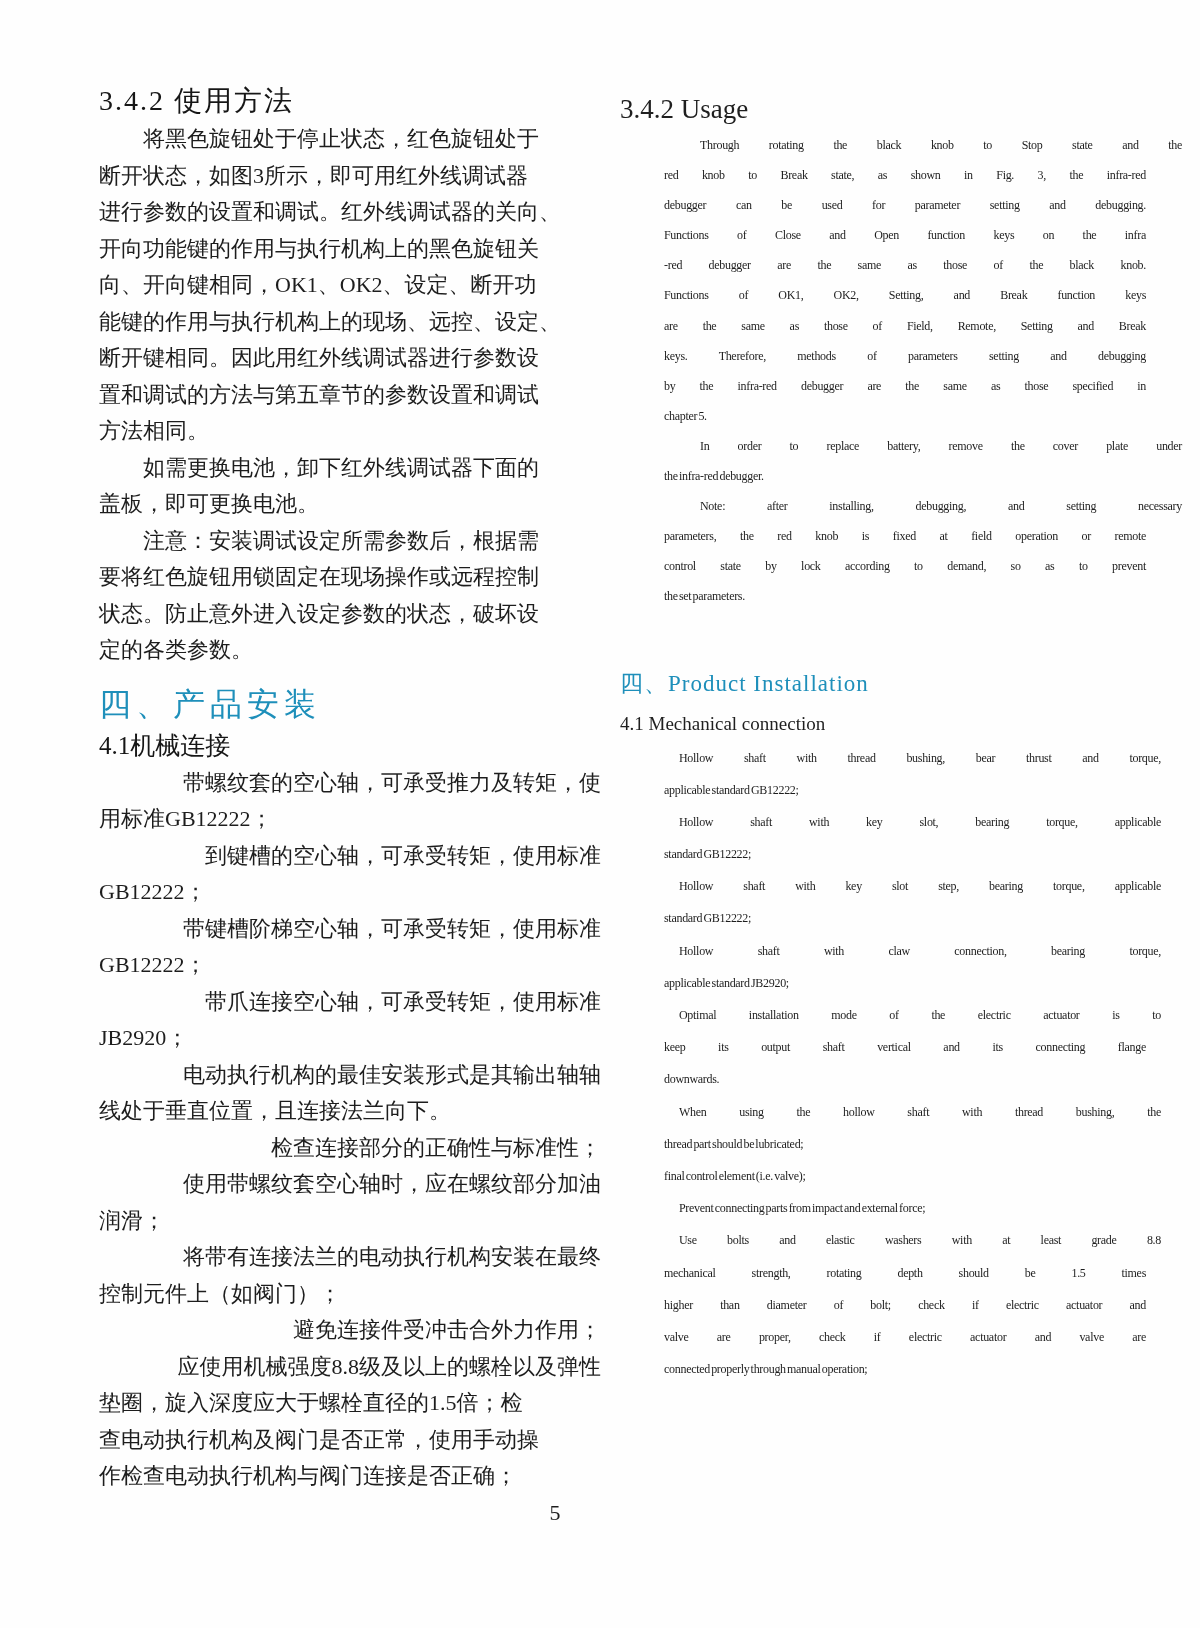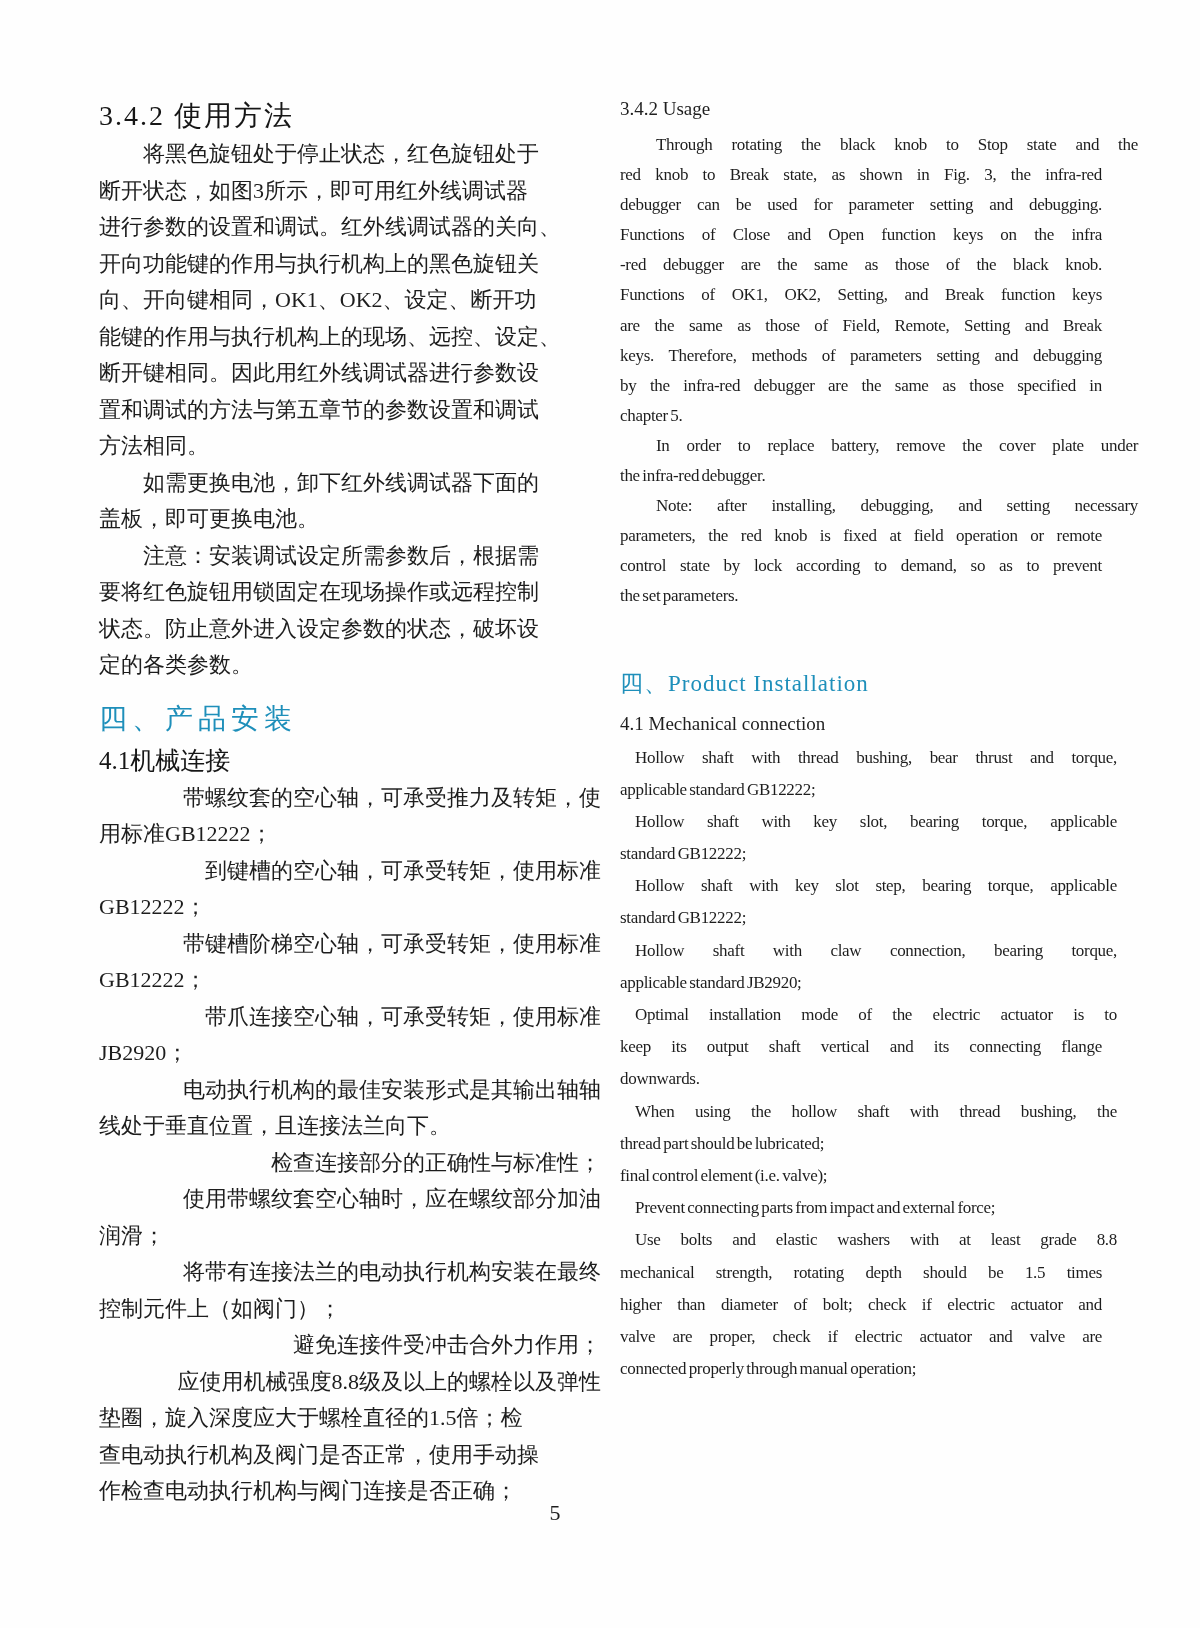--- a/index.html
+++ b/index.html
@@ -5,40 +5,40 @@
   html,body{margin:0;padding:0;}
   body{
     width:1200px;height:1628px;position:relative;
     background:#fbfbfa;
     font-family:"Liberation Serif", serif;
     color:#1d1d1d;
   }
   .page{position:absolute;left:0;top:0;width:1200px;height:1628px;background:#fefefe;overflow:hidden;}
 
   .col{position:absolute;}
-  .col-left{left:99px;top:96px;width:480px;}
+  .col-left{left:99px;top:81px;width:480px;}
   .col-right{left:620px;top:88px;width:482px;}
 
   
   .h-num-zh{height:40px;line-height:40px;font-size:28px;letter-spacing:2px;color:#161616;}
-  .h-num-en{height:42px;line-height:42px;font-size:19px;color:#1f1f1f;}
+  .h-num-en{height:42px;line-height:42px;font-size:27px;color:#1f1f1f;}
   .sec-heading{color:#1e8fba;}
-  .sec-zh{margin-top:12px;height:46px;line-height:46px;font-size:28px;letter-spacing:5px;}
+  .sec-zh{margin-top:12px;height:46px;line-height:46px;font-size:32px;letter-spacing:5px;}
   .sec-en{margin-top:50px;height:44px;line-height:44px;font-size:23px;letter-spacing:1px;}
   .sub-zh{height:38px;line-height:38px;font-size:25px;color:#161616;}
   .sub-en{height:36px;line-height:36px;font-size:19px;color:#1f1f1f;}
 
   
   .line{width:100%;text-align:justify;text-align-last:justify;overflow:visible;white-space:nowrap;}
   .line.last{text-align-last:left;}
   .zh-block .line{height:36.5px;line-height:36.5px;font-size:22px;white-space:nowrap;text-align-last:auto;}
   .zh-block .line{text-align:left;}
   .zh-intro .line.first{padding-left:44px;}
   .zh-items .line.first{padding-left:22px;text-align:right;}
-  .en-block .line{font-size:17px;letter-spacing:-0.3px;word-spacing:-1.5px;white-space:normal;}
+  .en-block .line{font-size:12px;letter-spacing:-0.3px;word-spacing:-1.5px;white-space:normal;margin-left:44px;}
   .en-intro .line{height:30.1px;line-height:30.1px;}
   .en-items .line{height:32.2px;line-height:32.2px;}
   .en-intro .line.first{padding-left:36px;}
   .en-items .line.first{padding-left:15px;}
 
   .page-number{position:absolute;left:538px;top:1498px;width:34px;height:30px;line-height:30px;
     text-align:center;font-size:22px;color:#1d1d1d;}
 </style>
 </head>
 <body>

